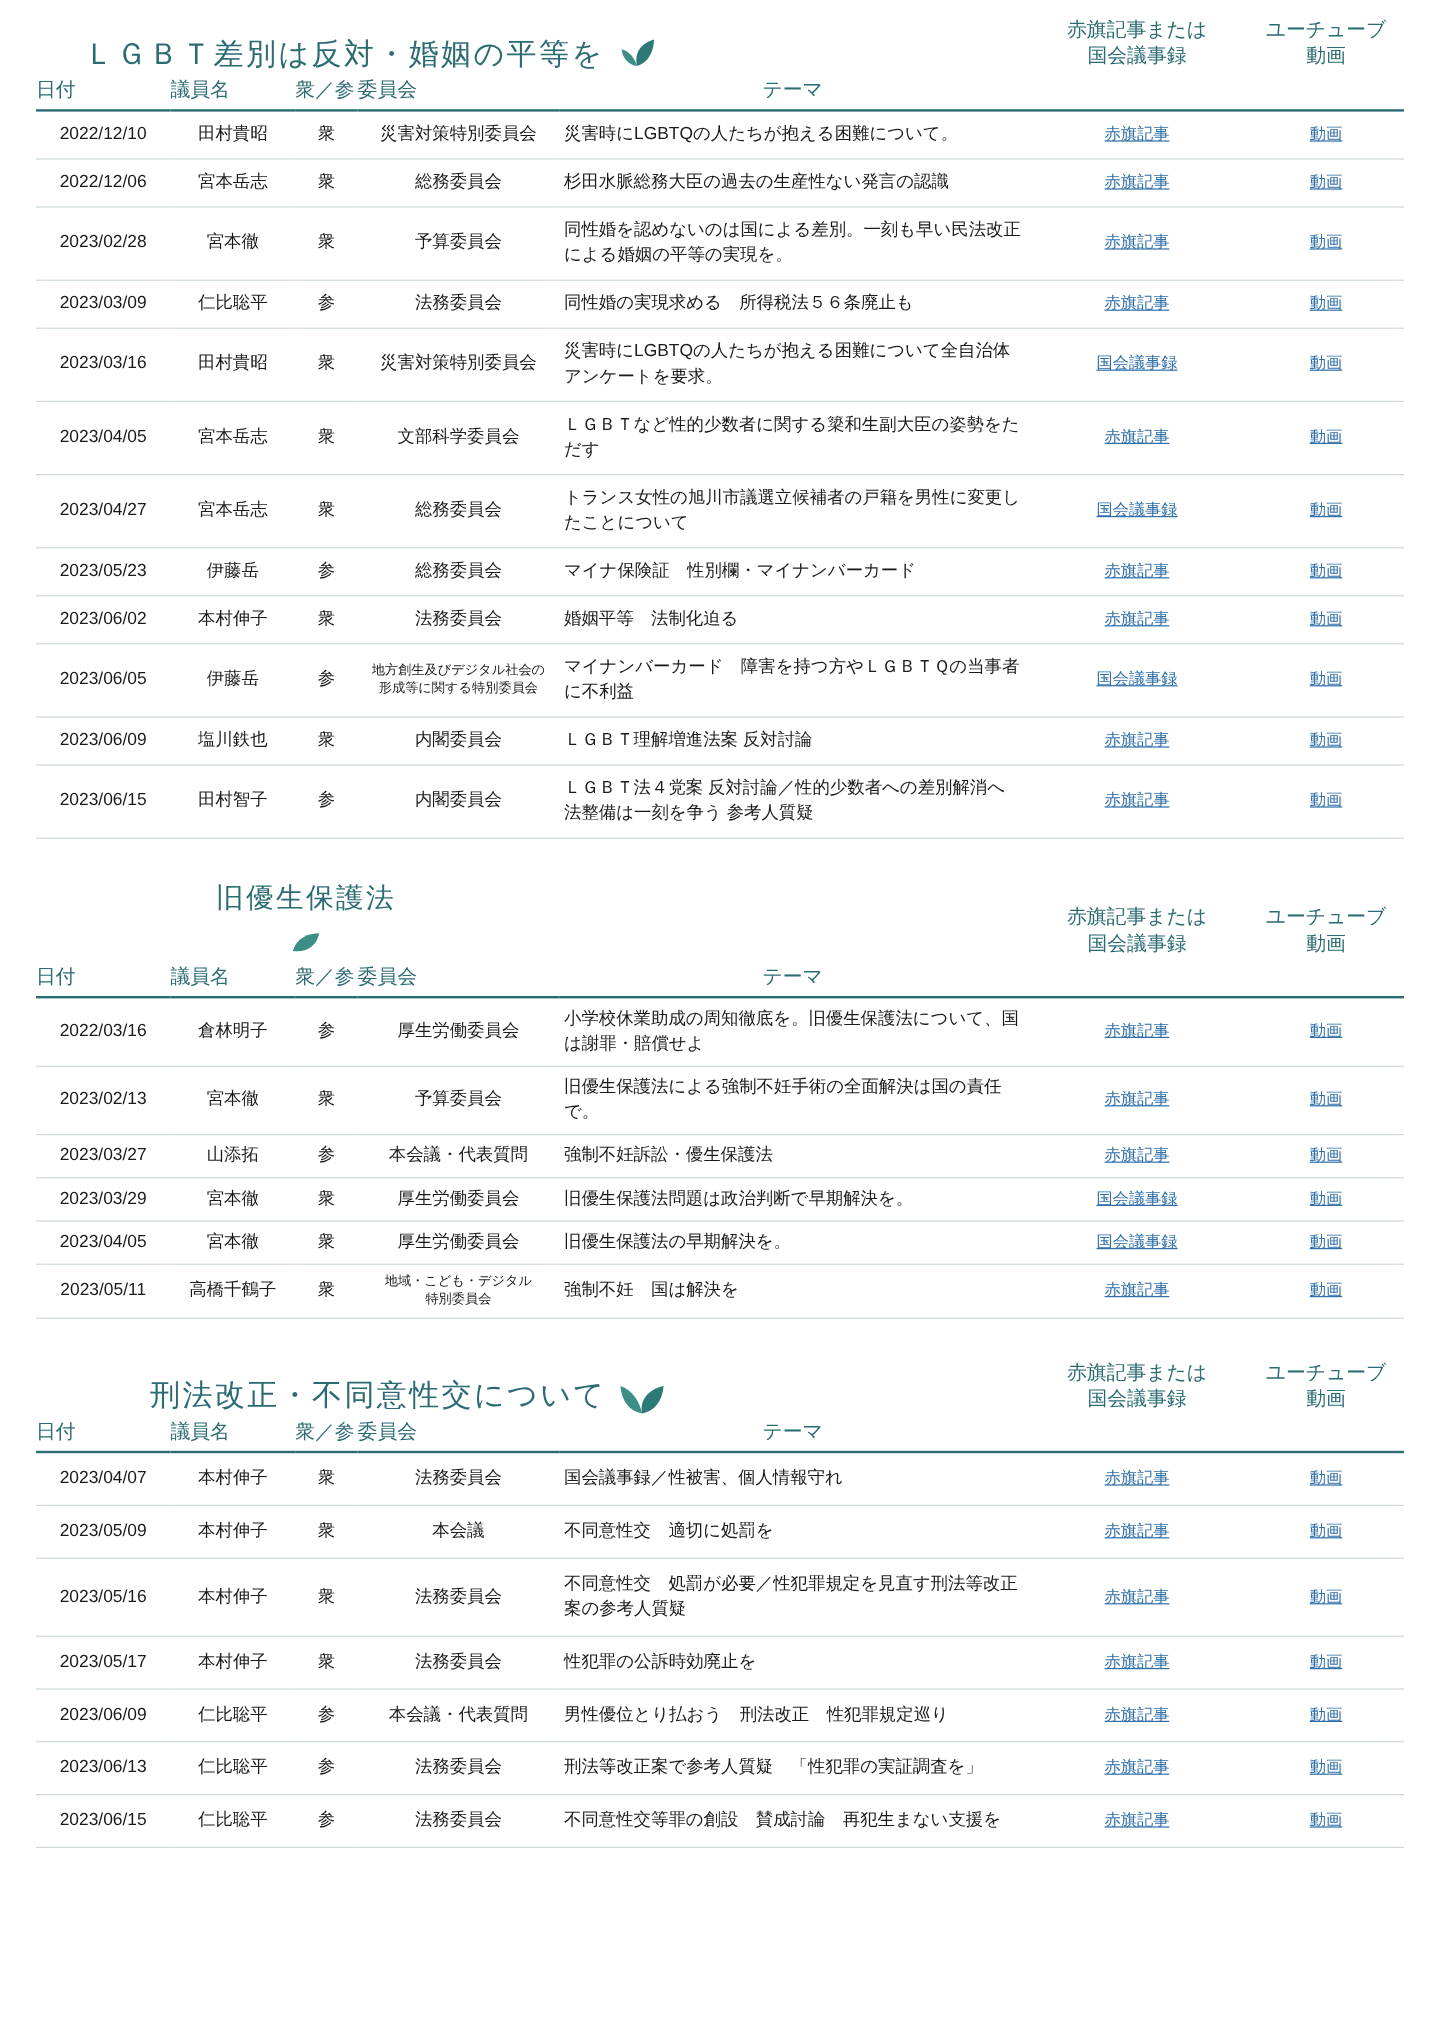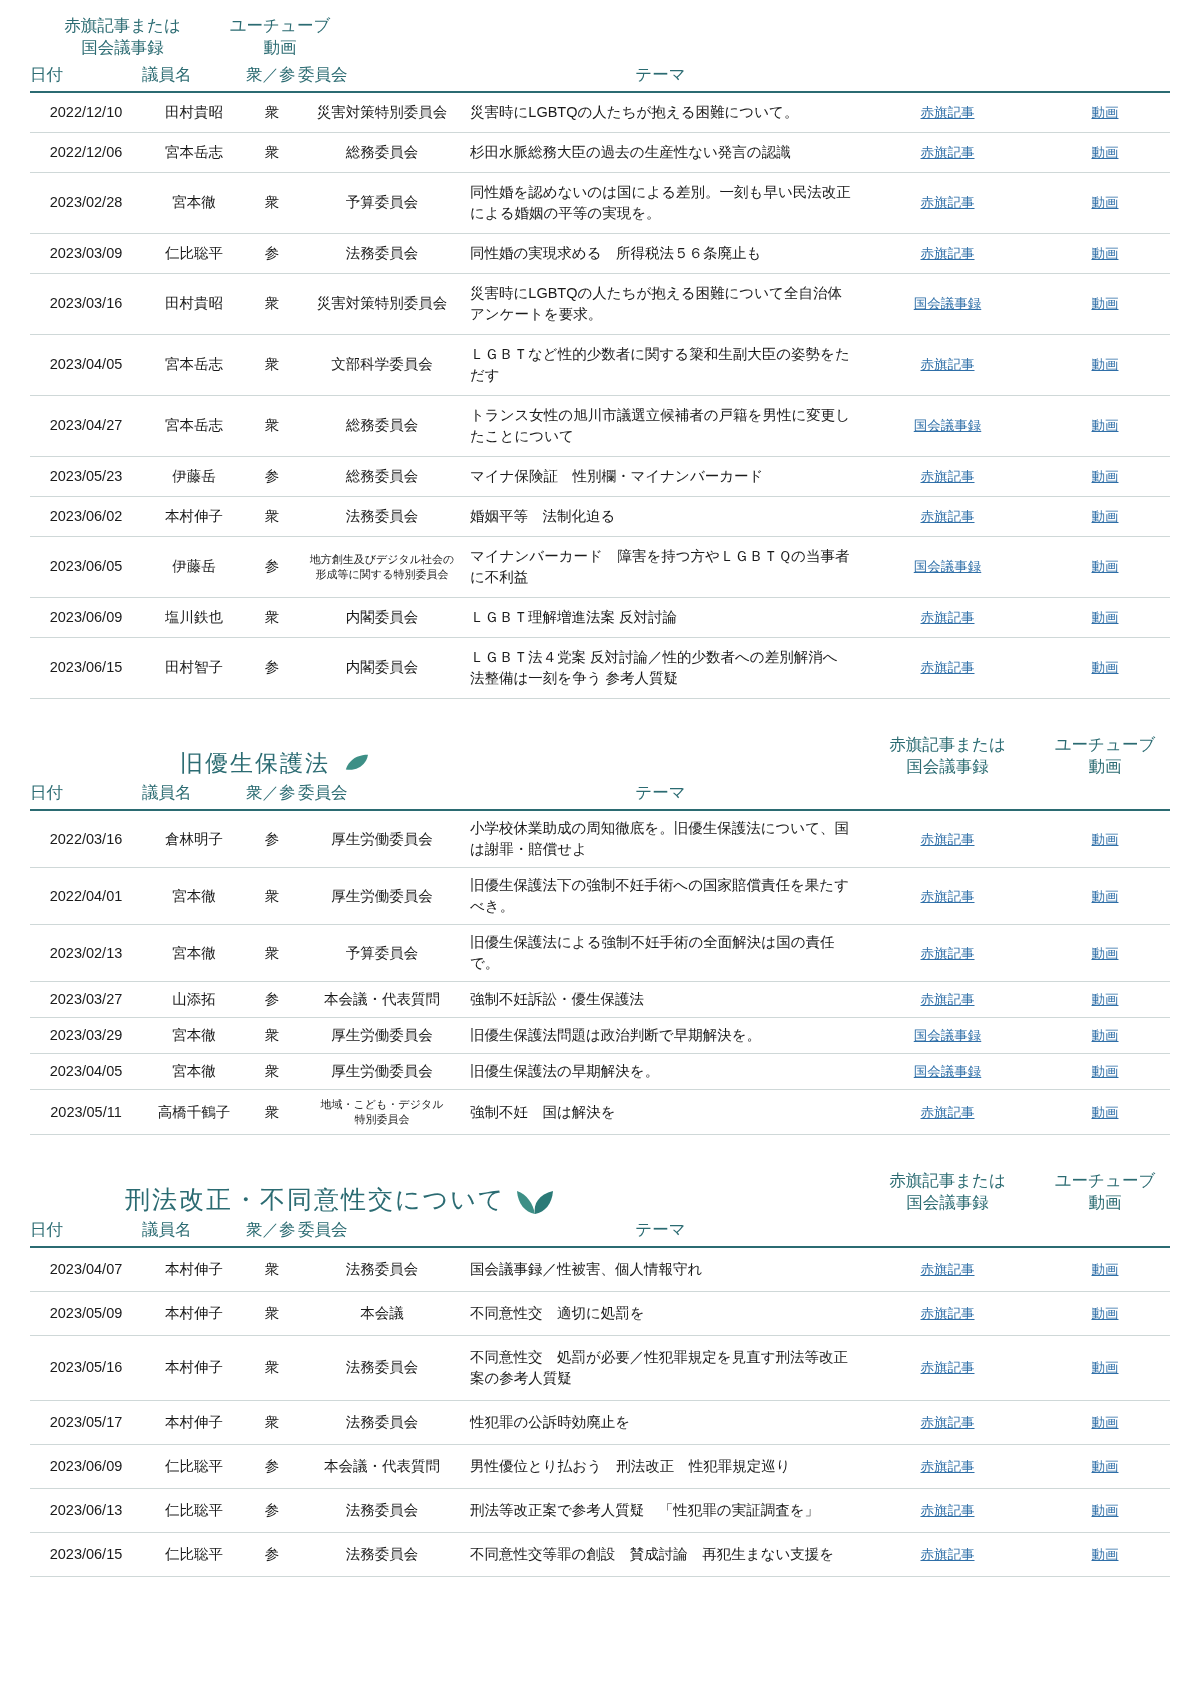--- a/index.html
+++ b/index.html
@@ -110,33 +110,42 @@
     text-decoration: underline;
     font-size: 13.5px;
     cursor: pointer;
   }
 
   
   .section.s2 .section-title { font-size: 23px; }
   .section.s3 .section-title { font-size: 25px; }
 
   .title-indent1 { padding-left: 40px; }
-  .title-indent2 { padding-left: 150px; }
+  .title-indent2 { padding-left: 150px; flex-direction: column; }
   .title-indent3 { padding-left: 95px; }
 
   .tbl.s2 td { padding: 7px 4px; }
   .tbl.s3 td { padding: 11px 4px; }
 </style>
 </head>
 <body>
 
 <div class="page">
 
   <div class="section s1">
     <div class="section-head">
+      <div class="section-title-wrap title-indent1">
+        <span class="section-title">ＬＧＢＴ差別は反対・婚姻の平等を</span>
+        <span class="leaf">
+          <svg viewBox="0 0 34 26" width="34" height="26">
+              <path d="M17 24 C14 14, 20 5, 31 2 C31 13, 25 22, 17 24 Z" fill="#2b7a77"></path>
+              <path d="M17 24 C15 18, 11 12, 4 10 C5 18, 10 23, 17 24 Z" fill="#3d8f86"></path>
+            </svg>
+        </span>
+      </div>
       <div class="head-right">
         <div class="head-col source">
           <div>赤旗記事または</div>
           <div>国会議事録</div>
         </div>
         <div class="head-col video">
           <div>ユーチューブ</div>
           <div>動画</div>
         </div>
       </div>
@@ -308,29 +317,20 @@
           <tr>
             <td class="c-date">2022/03/16</td>
             <td class="c-name">倉林明子</td>
             <td class="c-house">参</td>
             <td class="c-comm">厚生労働委員会</td>
             <td class="c-theme">小学校休業助成の周知徹底を。旧優生保護法について、国は謝罪・賠償せよ</td>
             <td class="c-src"><a class="link">赤旗記事</a></td>
             <td class="c-vid"><a class="link">動画</a></td>
           </tr>
           <tr>
-            <td class="c-date">2022/04/01</td>
-            <td class="c-name">宮本徹</td>
-            <td class="c-house">衆</td>
-            <td class="c-comm">厚生労働委員会</td>
-            <td class="c-theme">旧優生保護法下の強制不妊手術への国家賠償責任を果たすべき。</td>
-            <td class="c-src"><a class="link">赤旗記事</a></td>
-            <td class="c-vid"><a class="link">動画</a></td>
-          </tr>
-          <tr>
             <td class="c-date">2023/02/13</td>
             <td class="c-name">宮本徹</td>
             <td class="c-house">衆</td>
             <td class="c-comm">予算委員会</td>
             <td class="c-theme">旧優生保護法による強制不妊手術の全面解決は国の責任で。</td>
             <td class="c-src"><a class="link">赤旗記事</a></td>
             <td class="c-vid"><a class="link">動画</a></td>
           </tr>
           <tr>
             <td class="c-date">2023/03/27</td>

